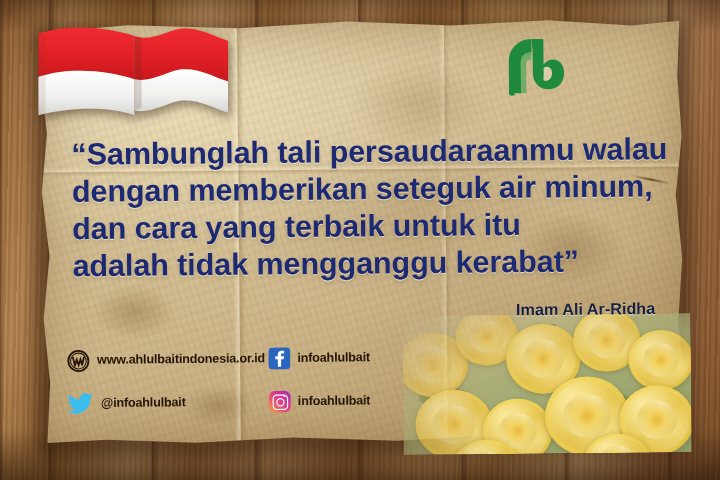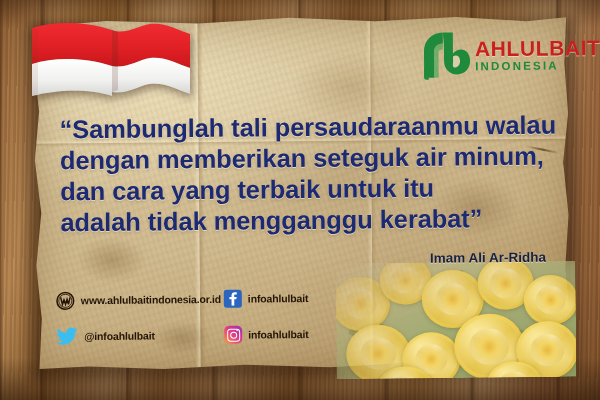--- a/index.html
+++ b/index.html
@@ -276,24 +276,20 @@
   <div class="logo">
     <svg class="logo-mark" viewBox="0 0 50 52" xmlns="http://www.w3.org/2000/svg">
 
       <path d="M4,48 L4,22 C4,11 12,3 23,3 L23,14 C17,14 14,17.5 14,23 L14,48 Z" fill="#1f8a3c"></path>
       <path d="M4,48 C4,50 6,50.5 9,49.5 C6.5,46 5,42 5,38 L4,38 Z" fill="#1f8a3c"></path>
       <path d="M23,3 L33,3 L33,24 C36,21 39.5,19.5 43,20.5 C47.5,21.8 50,26 50,31.5
                C50,39.5 44.5,45 37,45 C29.5,45 24,39.5 24,31.5 L24,14 Z" fill="#1f8a3c"></path>
       <path d="M33,27 C36,25 40,26.5 40,31.5 C40,35.5 37.5,38 34.5,38 C32,38 33,35 33,31.5 Z" fill="#d9cdab"></path>
       <path d="M14,23 C14,17.5 17,14 23,14 L23,20 C19,20 18.5,22 18.5,25 L18.5,48 L14,48 Z" fill="#26a34a" opacity=".55"></path>
     </svg>
-    <div class="logo-words">
-      <span class="logo-title">AHLULBAIT</span>
-      <span class="logo-sub">INDONESIA</span>
-    </div>
   </div>
 
   <div class="quote">
     <div class="quote-line">“Sambunglah tali persaudaraanmu walau</div>
     <div class="quote-line">dengan memberikan seteguk air minum,</div>
     <div class="quote-line">dan cara yang terbaik untuk itu</div>
     <div class="quote-line">adalah tidak mengganggu kerabat”</div>
   </div>
   <div class="attrib">Imam Ali Ar-Ridha</div>
 

